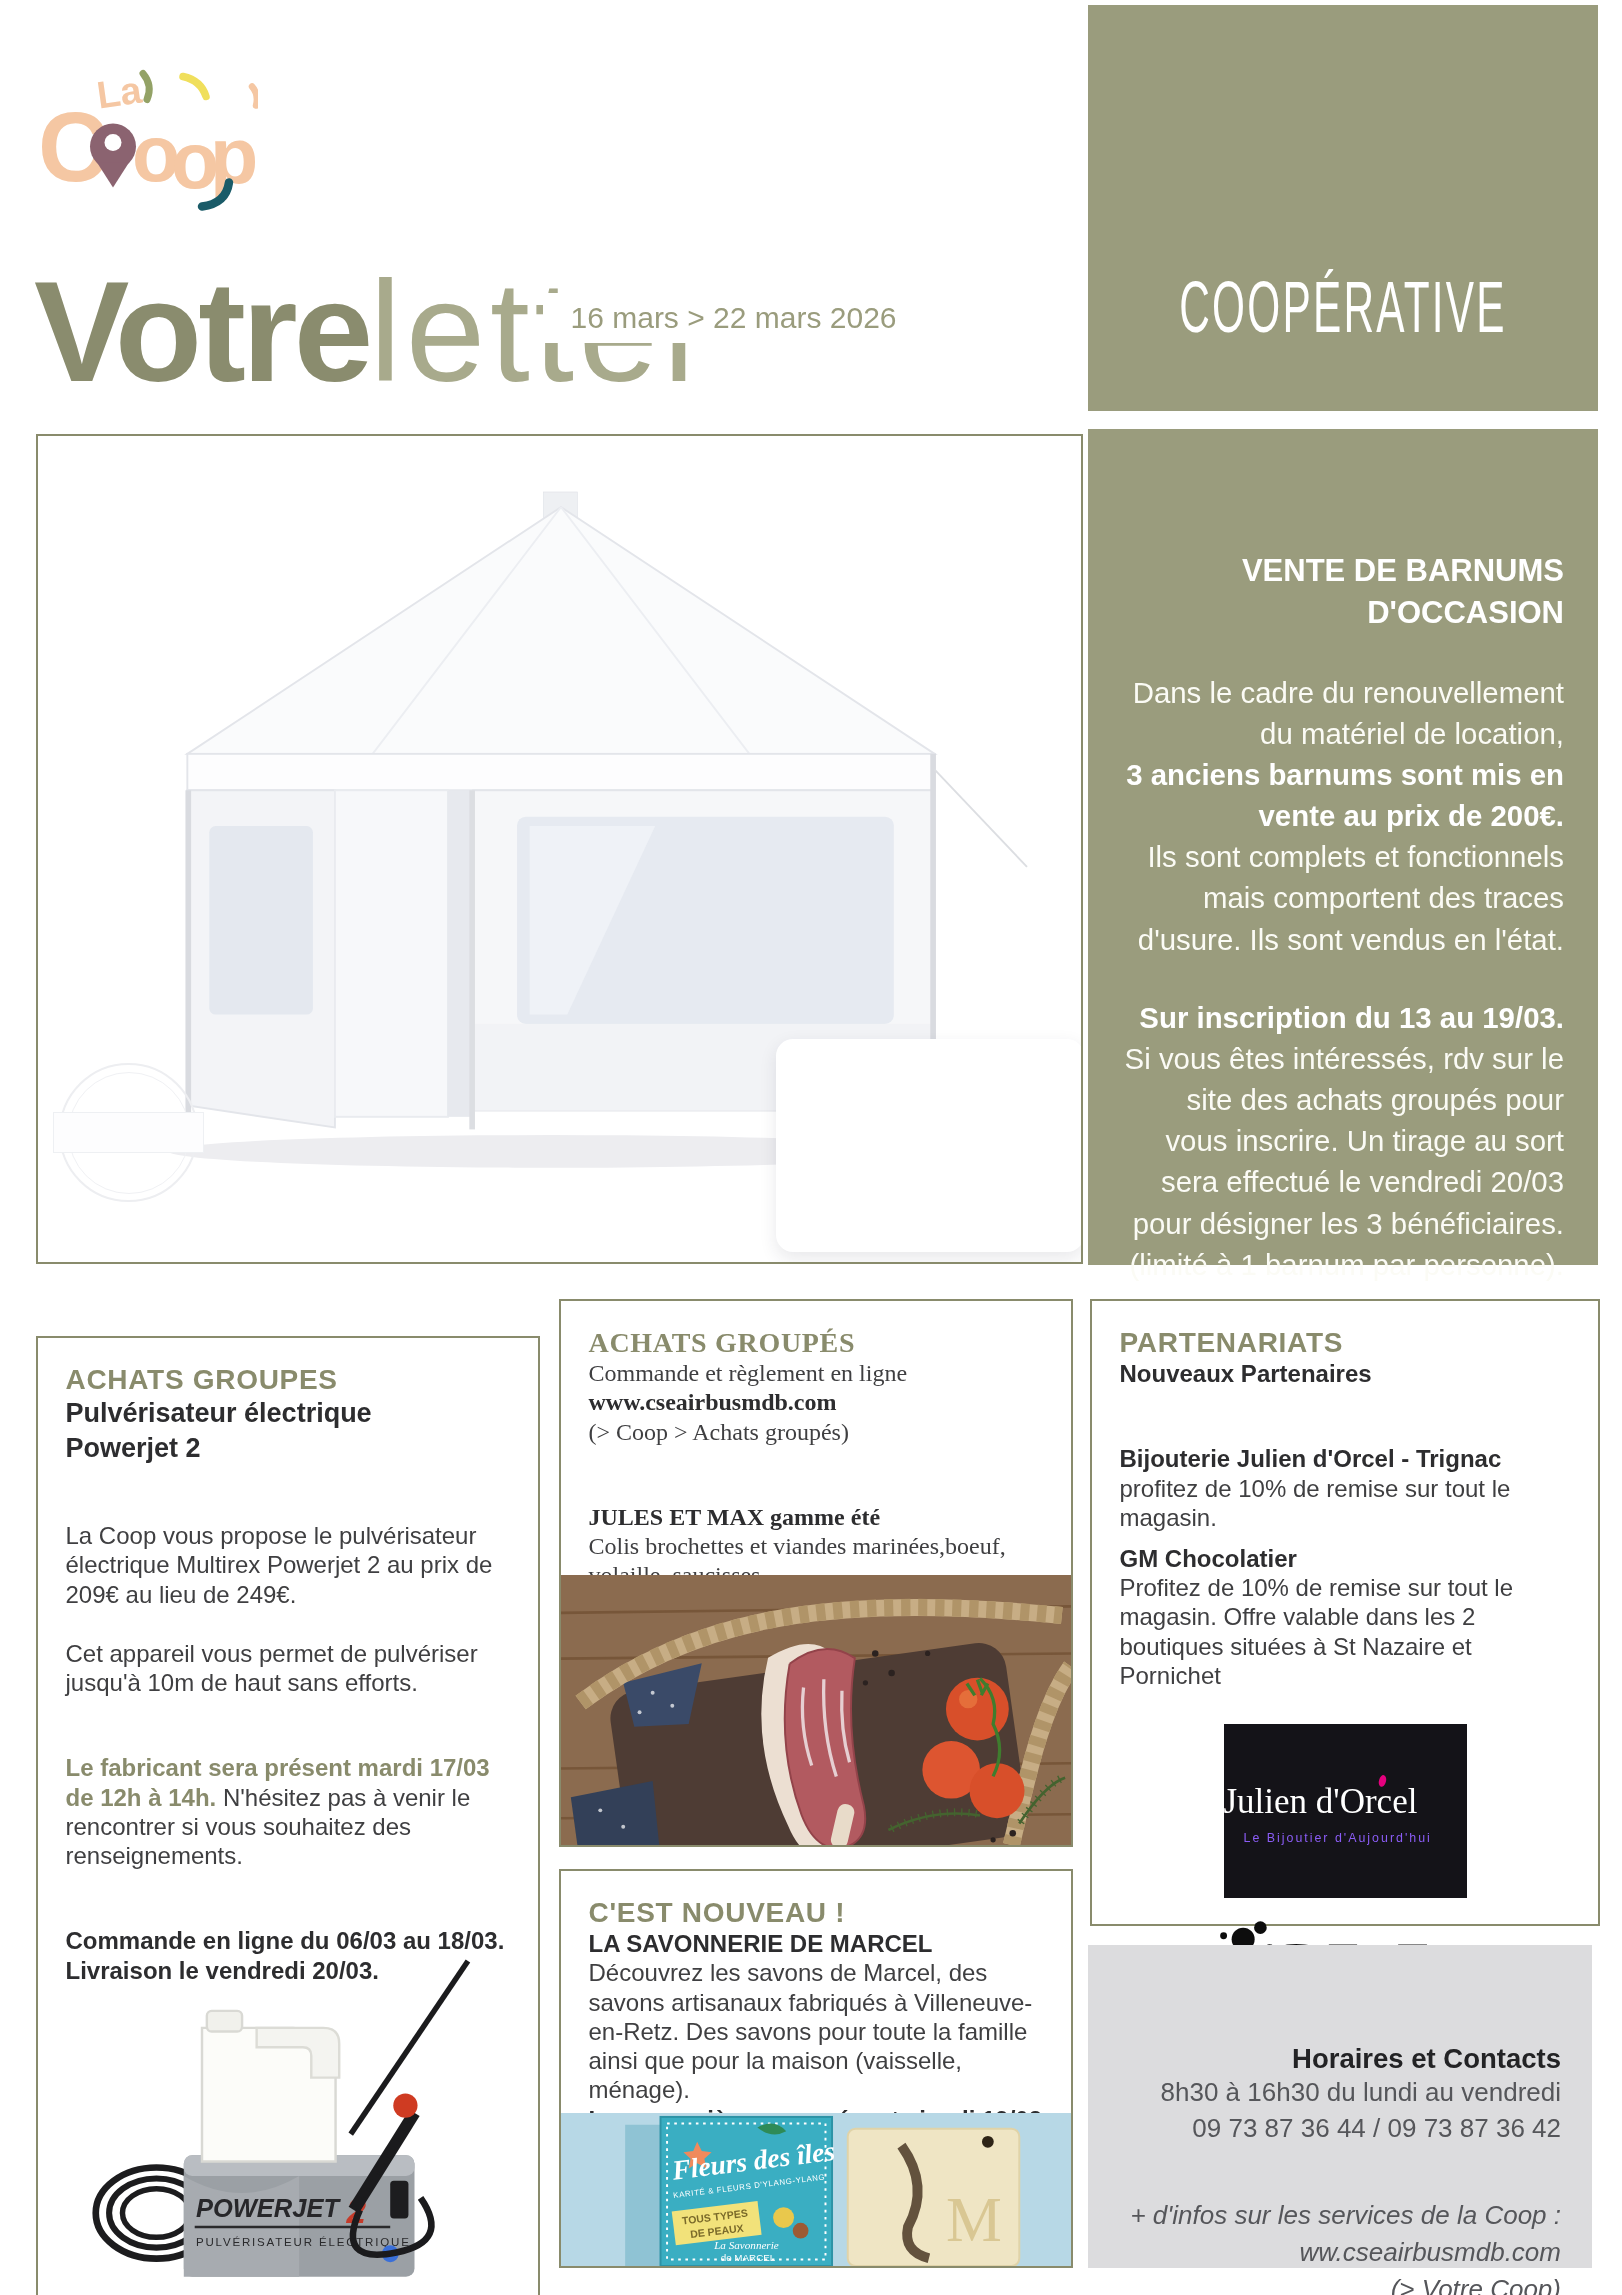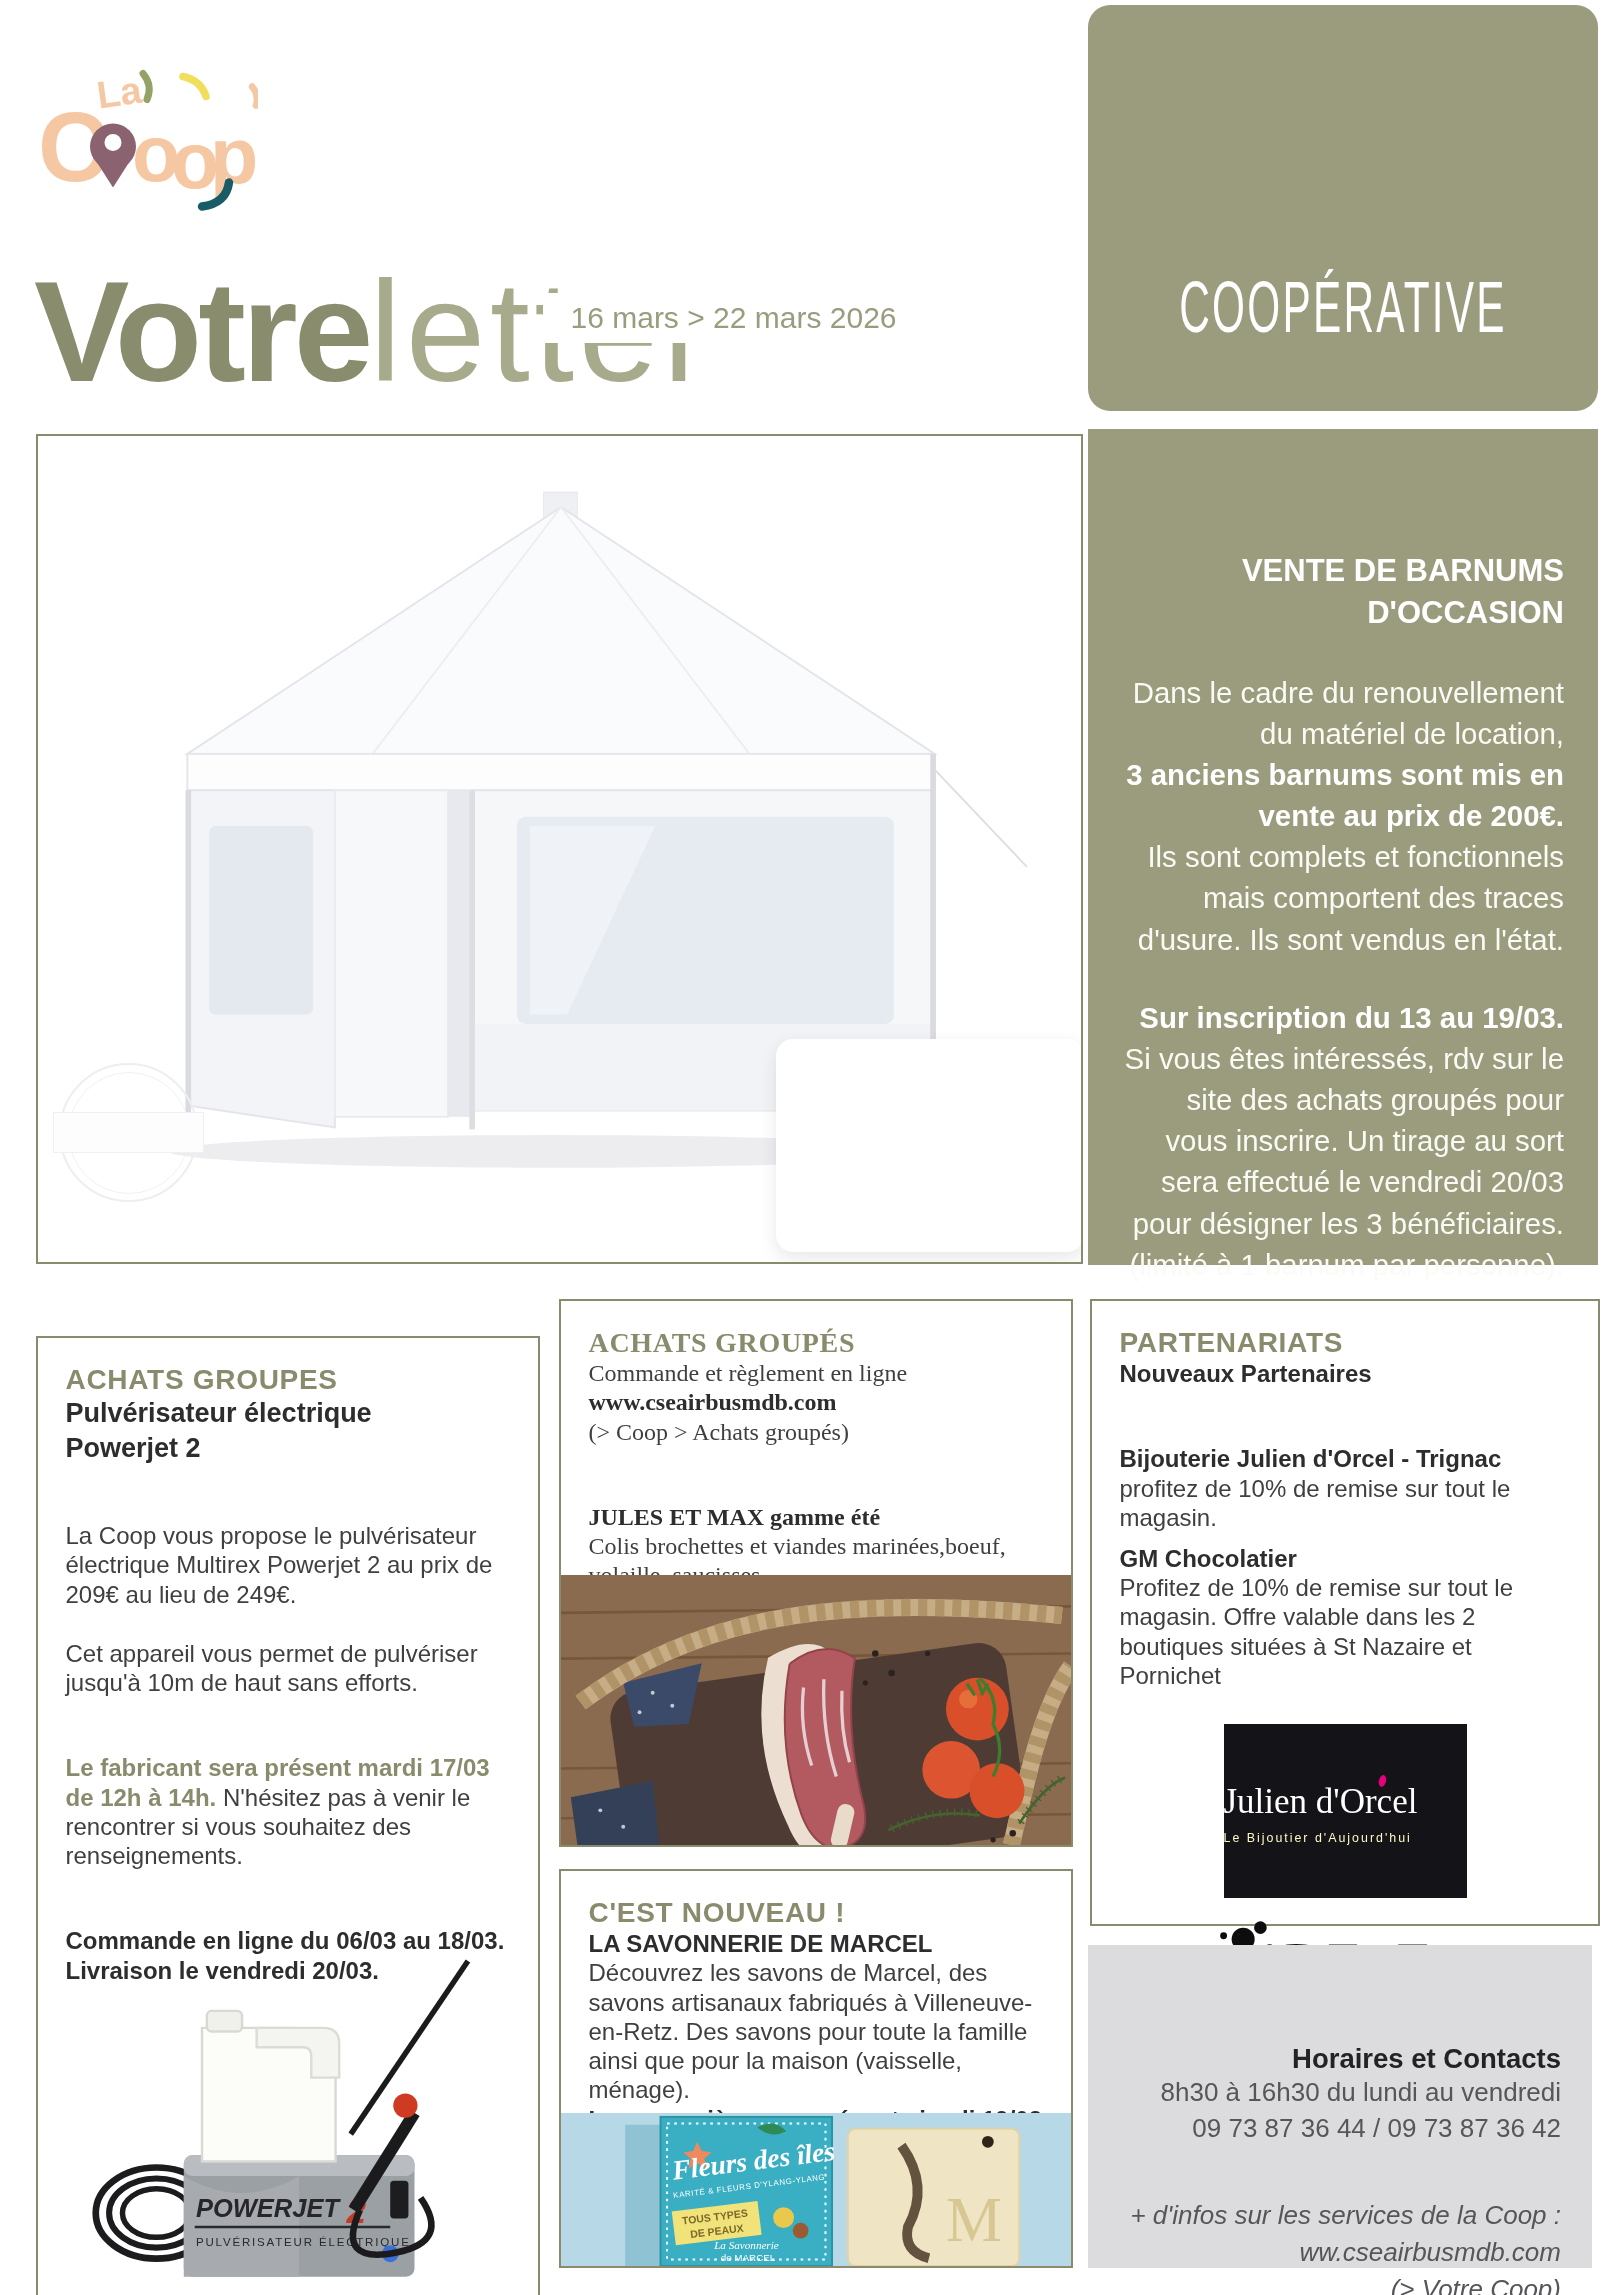--- a/index.html
+++ b/index.html
@@ -24,21 +24,21 @@
   .h-dark{font-weight:bold;color:var(--dark);font-size:27px;line-height:1.28;}
   .body-tx{color:var(--body);font-size:24px;line-height:1.22;}
   .bold-dark{font-weight:bold;color:var(--dark);}
   .bold-sage{font-weight:bold;color:var(--olive);}
 
   
   .wordmark{white-space:nowrap;}
   .wordmark .wm-bold{font-weight:bold;font-size:143px;color:#8a8c6e;letter-spacing:-3.9px;}
   .wordmark .wm-thin{font-weight:normal;font-size:143px;color:#a8aa8c;letter-spacing:4.6px;}
   .date-band{background:#fff;color:var(--sage);font-size:30px;padding:7.9px 27.5px;white-space:nowrap;}
-  .coop-banner{background:var(--sage);border-radius:22px;}
+  .coop-banner{background:var(--sage);}
   .coop-banner span{display:inline-block;white-space:nowrap;font-size:73px;font-weight:400;color:#fff;letter-spacing:3.9px;transform:translateX(-50%) scaleX(0.58);transform-origin:center;}
 
   
   .hero-green{background:var(--sage);color:#fbfbf5;text-align:right;padding:121px 34px 0 34px;}
   .hero-title{font-weight:bold;font-size:31px;line-height:1.35;color:#ffffff;margin-bottom:38px;}
   .hero-p{font-size:29.4px;line-height:1.4;}
   .hero-p .hb{font-weight:bold;color:#ffffff;}
   .hero-gap{height:37px;}
 
   .photo-box{overflow:hidden;}
@@ -48,21 +48,21 @@
   .white-card{background:#fff;border-radius:17px;box-shadow:0 6.5px 17px rgba(40,40,60,.10);}
 
   
   .box-pad{padding:26px 27.5px;}
   .sp-s{height:11.8px;}
   .sp-m{height:30px;}
   .sp-l{height:56px;}
 
   .dorcel{width:243px;height:174px;background:#141318;margin:34px auto 0 auto;position:relative;text-align:left;}
   .dorcel .dn{font-family:"Liberation Serif",serif;color:#fff;font-size:35px;padding-top:58px;}
-  .dorcel .dt{color:#fef9c3;font-size:12.4px;letter-spacing:2px;margin-top:9.2px;}
+  .dorcel .dt{color:#8b5cf6;font-size:12.4px;letter-spacing:2px;margin-top:9.2px;margin-left:20px;}
   .dorcel .pink-dot{position:absolute;left:155px;top:51px;width:7.2px;height:11.8px;background:#e5007e;border-radius:50%;transform:rotate(14deg);}
 
   .gray-block{background:var(--graybg);text-align:right;padding:98px 31px 0 26px;}
   .gray-block .gt{font-weight:bold;color:#232325;font-size:27.5px;}
   .gray-block .gl{color:var(--graytx);font-size:26px;line-height:1.38;}
   .gray-block .gi{color:var(--graytx);font-size:26px;line-height:1.42;font-style:italic;}
 </style>
 </head>
 <body>
 

